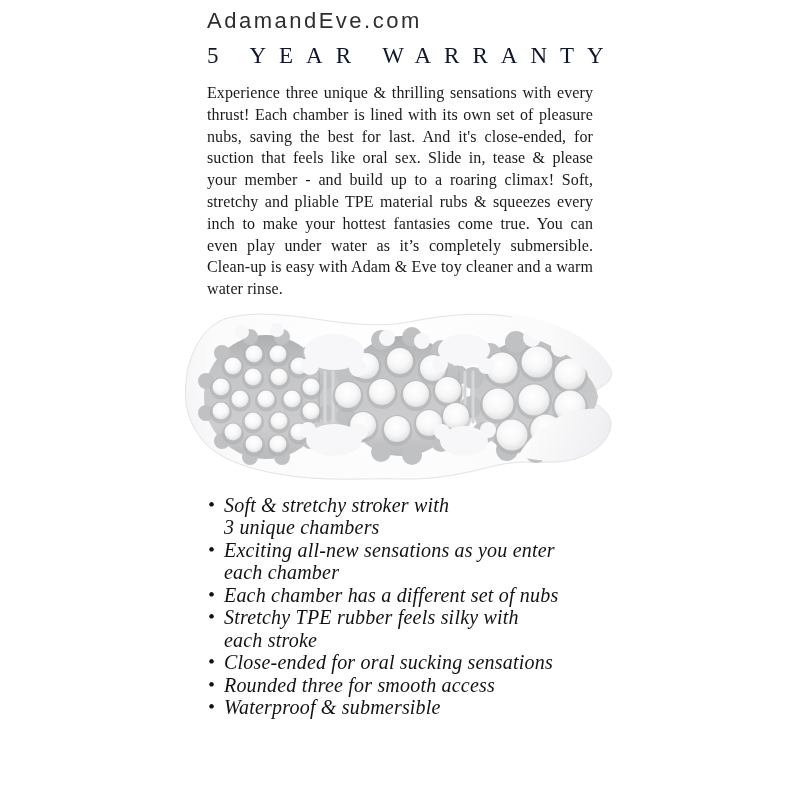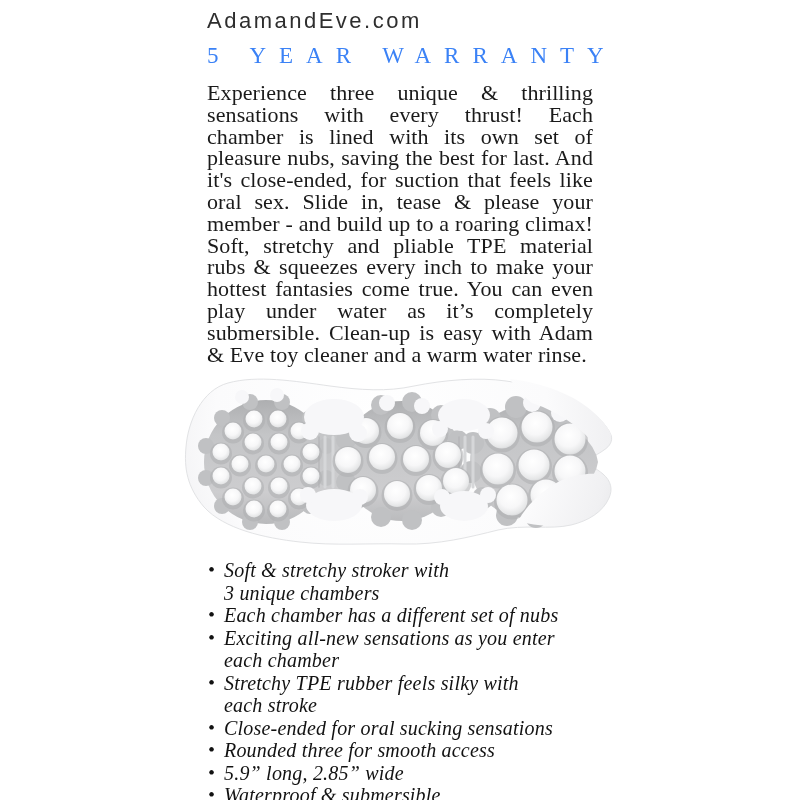--- a/index.html
+++ b/index.html
@@ -16,29 +16,29 @@
     font-family: "Liberation Sans", sans-serif;
     font-size: 22px;
     letter-spacing: 2.5px;
     color: #2e2e2e;
     text-align: left;
     white-space: nowrap;
   }
   .warranty {
     font-family: "Liberation Serif", serif;
     font-size: 23px;
-    color: #3b82f6;
+    color: #0f172a;
     letter-spacing: 13px;
     margin-right: -13px;
     text-align: center;
     white-space: nowrap;
     margin-top: 9px;
   }
   .description {
-    font-size: 22px;
+    font-size: 16px;
     line-height: 21.8px;
     text-align: justify;
     margin: 13px 0 0 0;
     letter-spacing: 0.1px;
   }
   .figure-wrap {
     width: 436px;
     margin: 8px 0 0 -25px;
   }
   .feature-list {
@@ -267,23 +267,22 @@
                  C 404,58 380,40 350,30 C 340,22 332,13 328,6 Z"></path>
         <path d="M 416,101 C 423,106 426,112 427,119 C 422,134 408,146 388,151 C 370,155 350,152 336,148
                  C 346,130 362,116 380,107 C 392,102 406,100 416,101 Z"></path>
       </g>
     </svg>
   </div>
 
   <ul class="feature-list">
     <li>Soft &amp; stretchy stroker with
 3 unique chambers</li>
-    <li>Each chamber has a different set of nubs</li>
     <li>Exciting all-new sensations as you enter
 each chamber</li>
+    <li>Each chamber has a different set of nubs</li>
     <li>Stretchy TPE rubber feels silky with
 each stroke</li>
     <li>Close-ended for oral sucking sensations</li>
     <li>Rounded three for smooth access</li>
-    <li>5.9” long, 2.85” wide</li>
     <li>Waterproof &amp; submersible</li>
   </ul>
 </div>
 
 </body></html>

